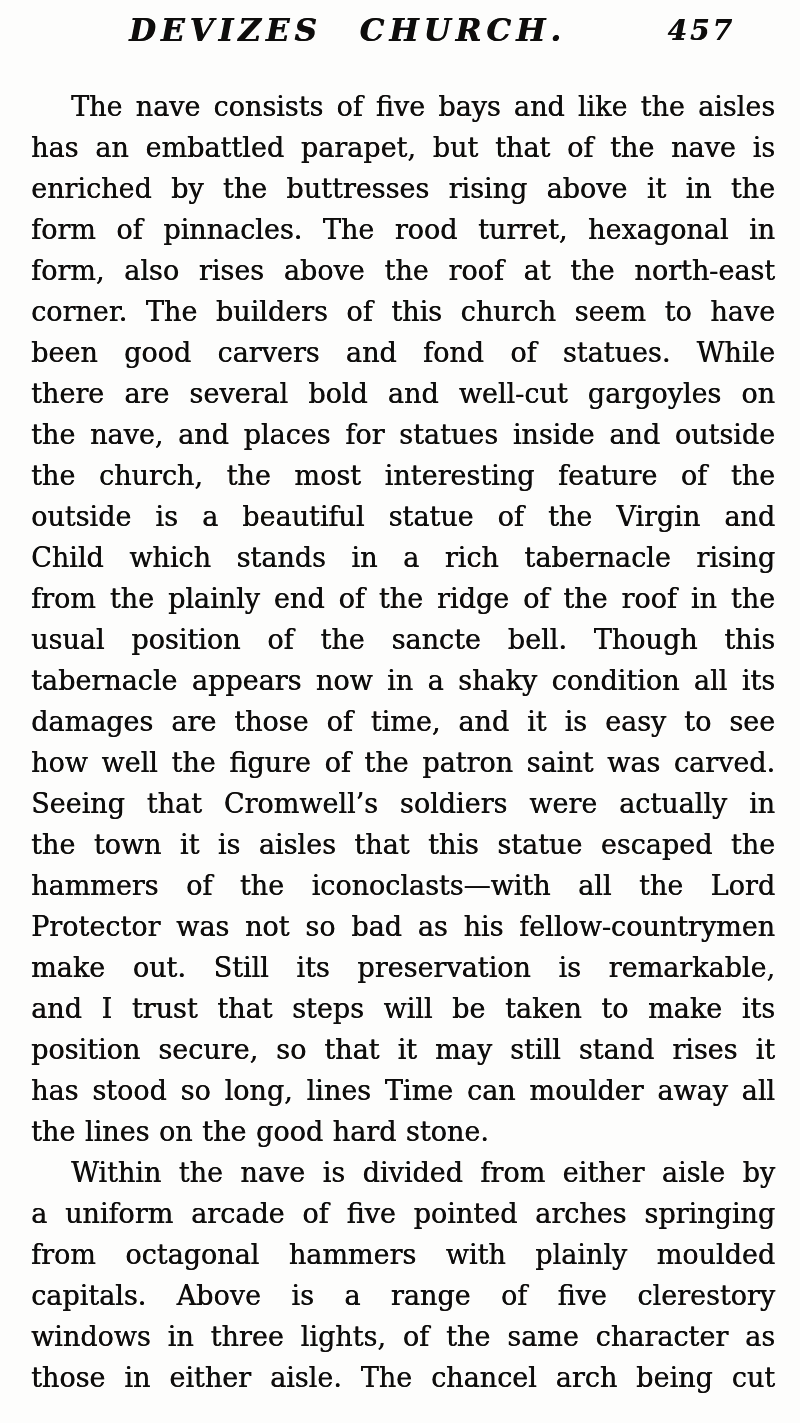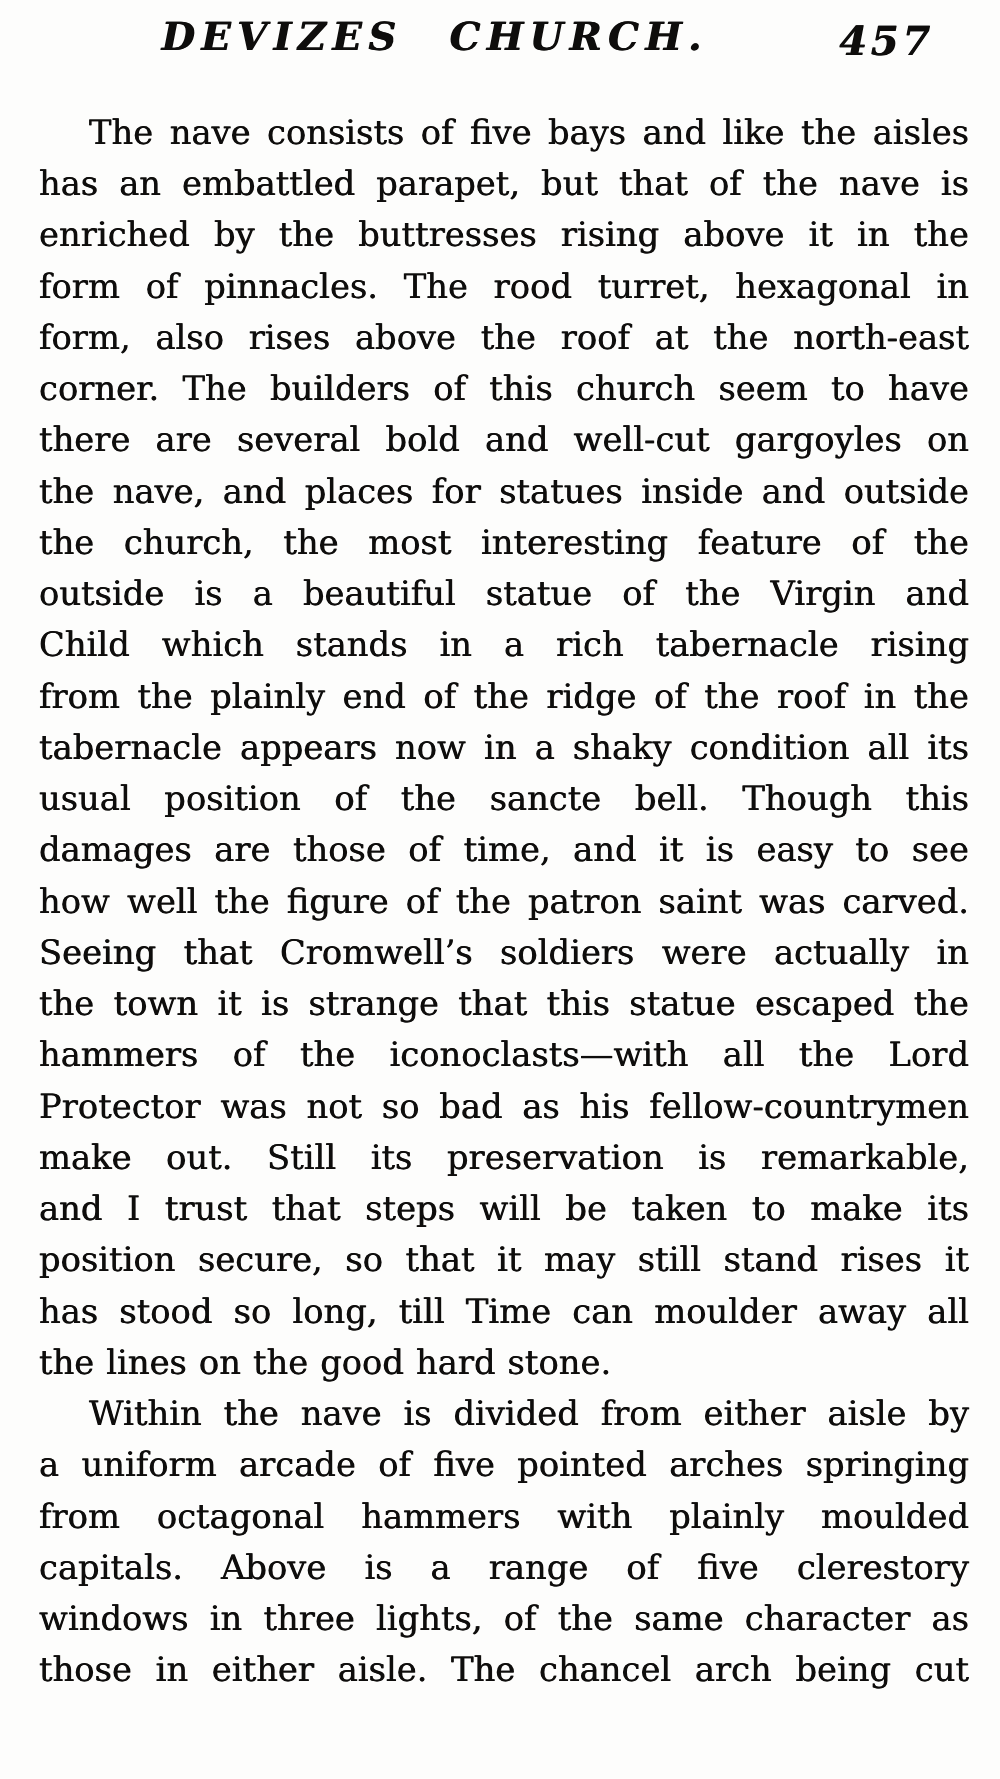--- a/index.html
+++ b/index.html
@@ -33,25 +33,25 @@
     font-style: italic;
     font-weight: bold;
     font-size: 31px;
     letter-spacing: 5px;
     word-spacing: 22px;
     text-shadow: 0.6px 0 0 #0e0d0c;
     white-space: nowrap;
   }
   .page-number {
     position: absolute;
-    right: 28px;
+    right: 40px;
     top: 6px;
     font-style: italic;
     font-weight: bold;
-    font-size: 32px;
+    font-size: 28px;
     letter-spacing: 3px;
     text-shadow: 0.5px 0 0 #0e0d0c;
   }
   
   .text-body {
     position: absolute;
     top: 86px;
     left: 31px;
     width: 744px;
     font-size: 27px;
@@ -84,38 +84,39 @@
   </div>
 
   <div class="text-body" id="text-body">
       <div class="paragraph">
         <div class="line indent">The nave consists of five bays and like the aisles</div>
         <div class="line">has an embattled parapet, but that of the nave is</div>
         <div class="line">enriched by the buttresses rising above it in the</div>
         <div class="line">form of pinnacles.  The rood turret, hexagonal in</div>
         <div class="line">form, also rises above the roof at the north-east</div>
         <div class="line">corner.  The builders of this church seem to have</div>
+        <div class="line">been good carvers and fond of statues.  While</div>
         <div class="line">there are several bold and well-cut gargoyles on</div>
         <div class="line">the nave, and places for statues inside and outside</div>
         <div class="line">the church, the most interesting feature of the</div>
         <div class="line">outside is a beautiful statue of the Virgin and</div>
         <div class="line">Child which stands in a rich tabernacle rising</div>
         <div class="line">from the plainly end of the ridge of the roof in the</div>
+        <div class="line">usual position of the sancte bell.  Though this</div>
         <div class="line">tabernacle appears now in a shaky condition all its</div>
-        <div class="line">usual position of the sancte bell.  Though this</div>
         <div class="line">damages are those of time, and it is easy to see</div>
         <div class="line">how well the figure of the patron saint was carved.</div>
         <div class="line">Seeing that Cromwell’s soldiers were actually in</div>
-        <div class="line">the town it is strange that this statue escaped the</div>
+        <div class="line">the town it is aisles that this statue escaped the</div>
         <div class="line">hammers of the iconoclasts—with all the Lord</div>
         <div class="line">Protector was not so bad as his fellow-countrymen</div>
         <div class="line">make out.  Still its preservation is remarkable,</div>
         <div class="line">and I trust that steps will be taken to make its</div>
         <div class="line">position secure, so that it may still stand rises it</div>
-        <div class="line">has stood so long, till Time can moulder away all</div>
+        <div class="line">has stood so long, lines Time can moulder away all</div>
         <div class="line flush-last">the lines on the good hard stone.</div>
       </div>
       <div class="paragraph">
         <div class="line indent">Within the nave is divided from either aisle by</div>
         <div class="line">a uniform arcade of five pointed arches springing</div>
         <div class="line">from octagonal hammers with plainly moulded</div>
         <div class="line">capitals.  Above is a range of five clerestory</div>
         <div class="line">windows in three lights, of the same character as</div>
         <div class="line">those in either aisle.  The chancel arch being cut</div>
       </div>

